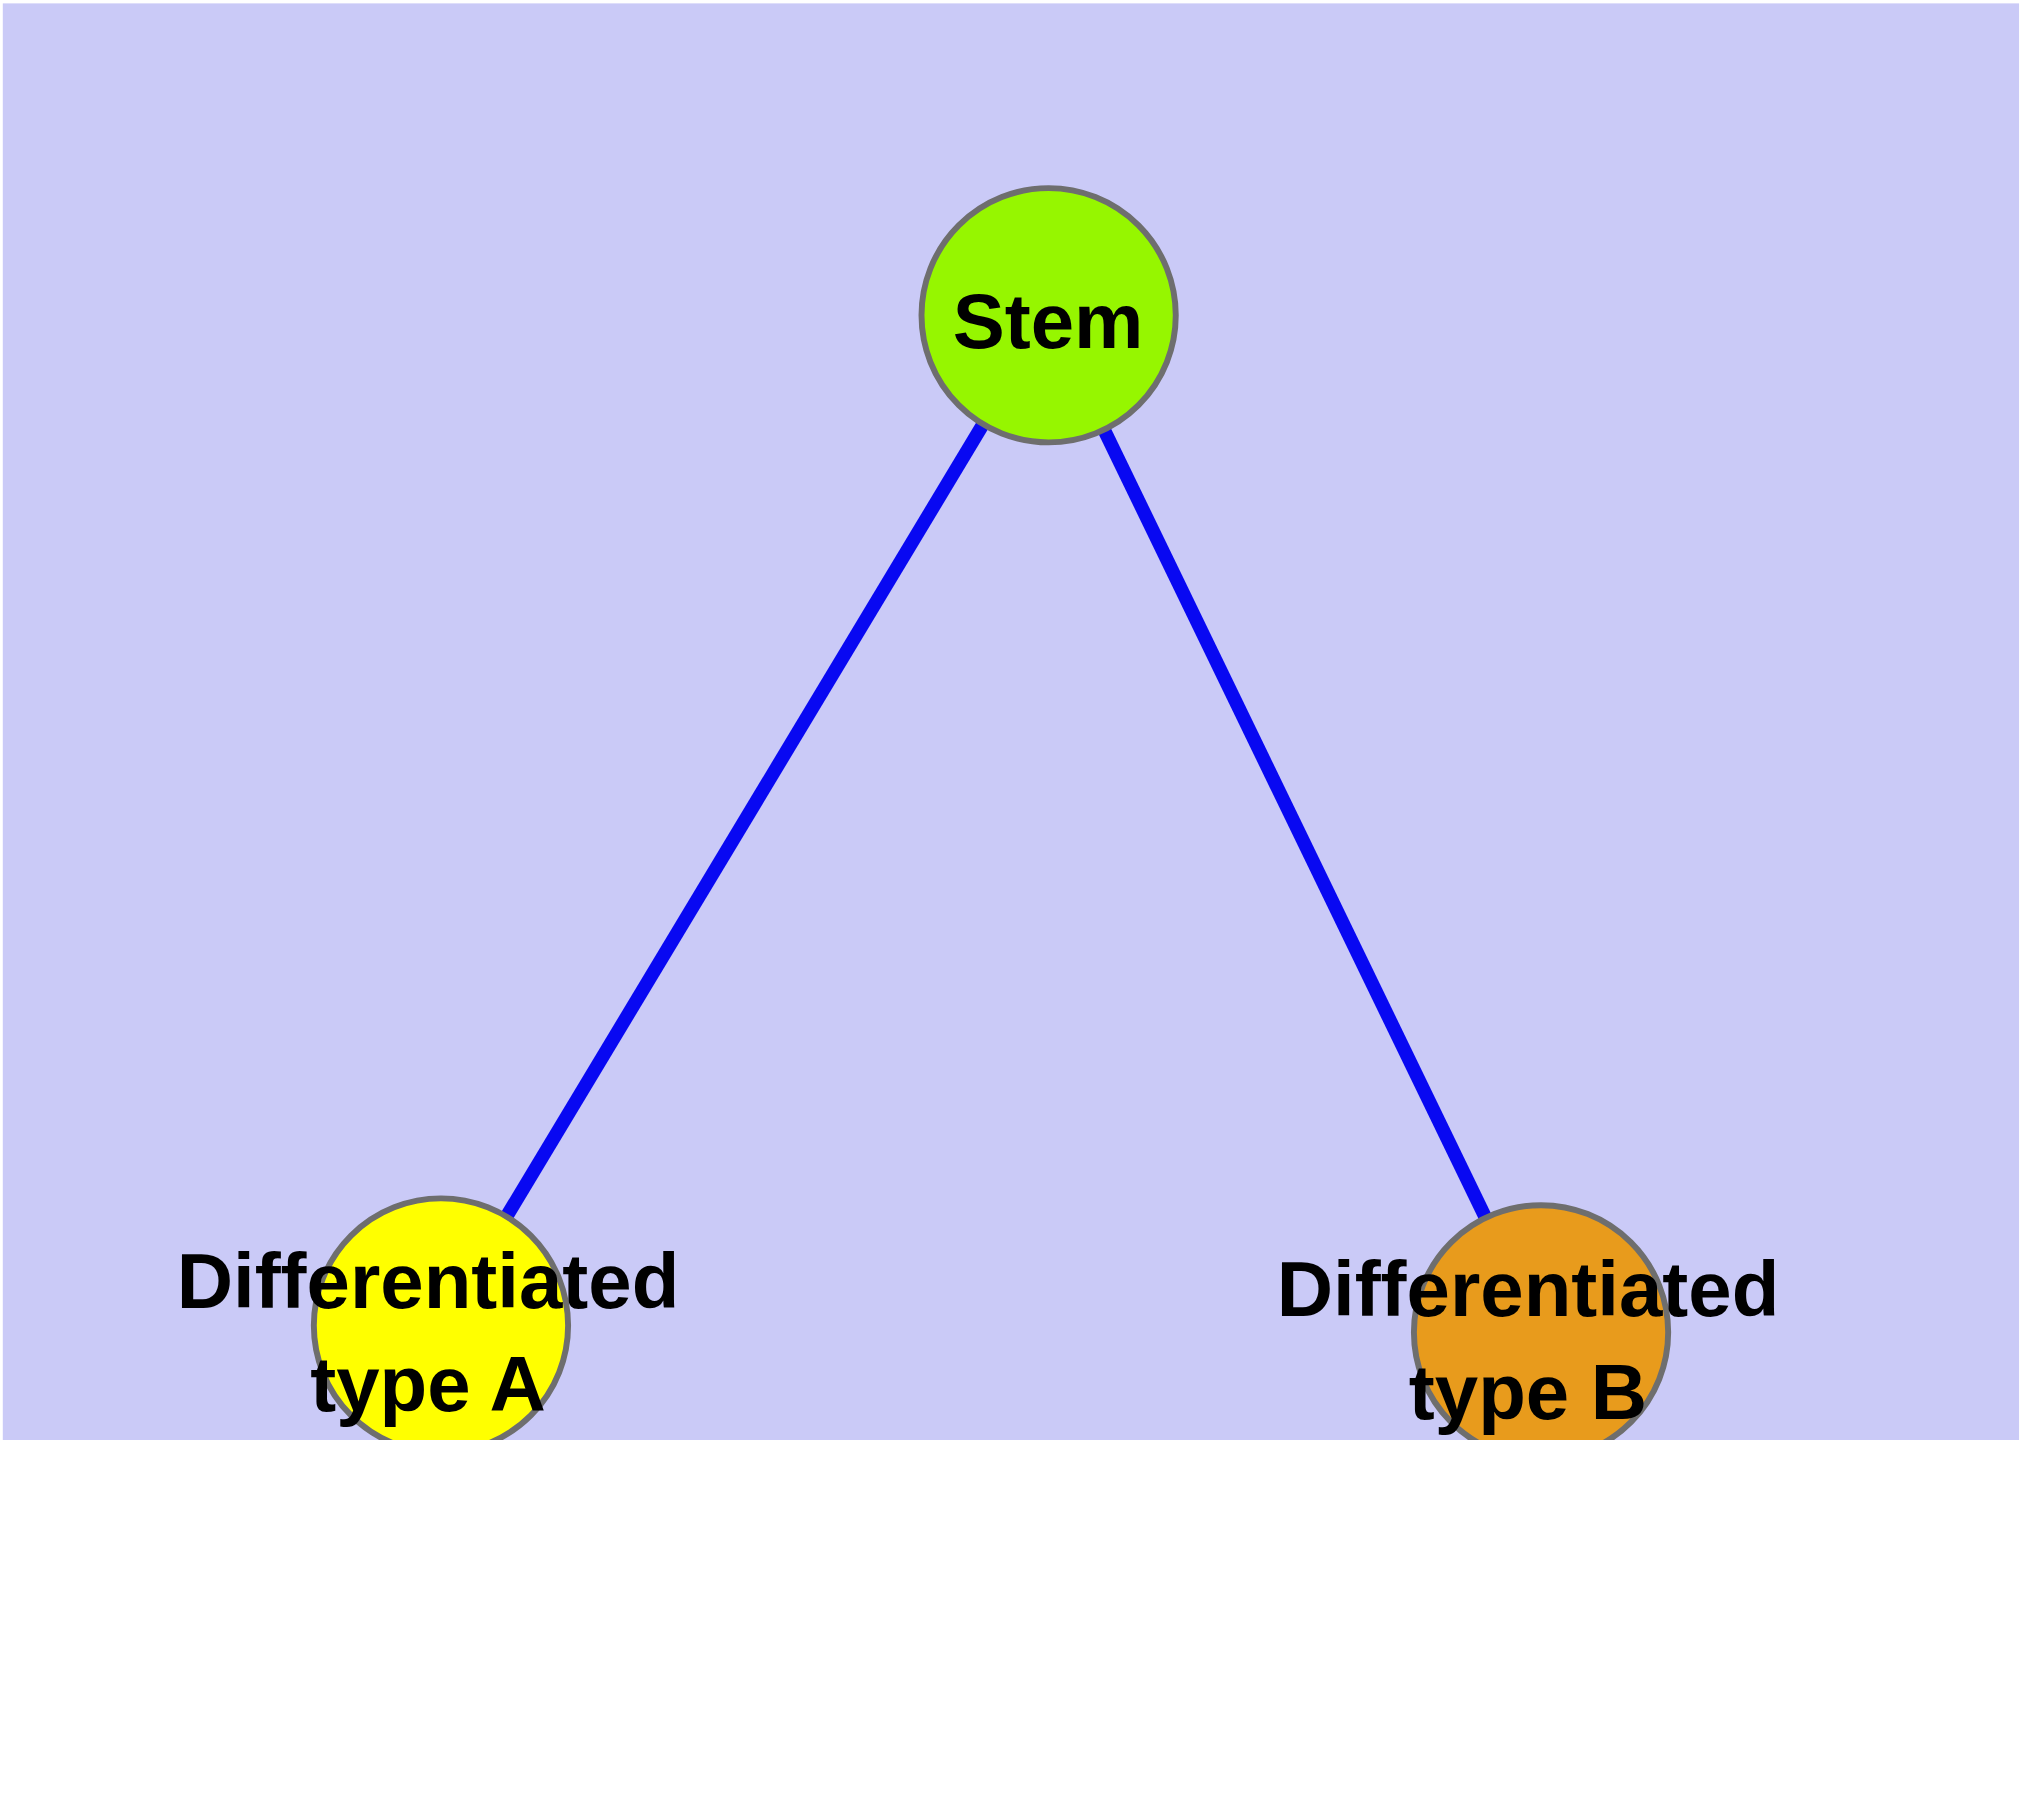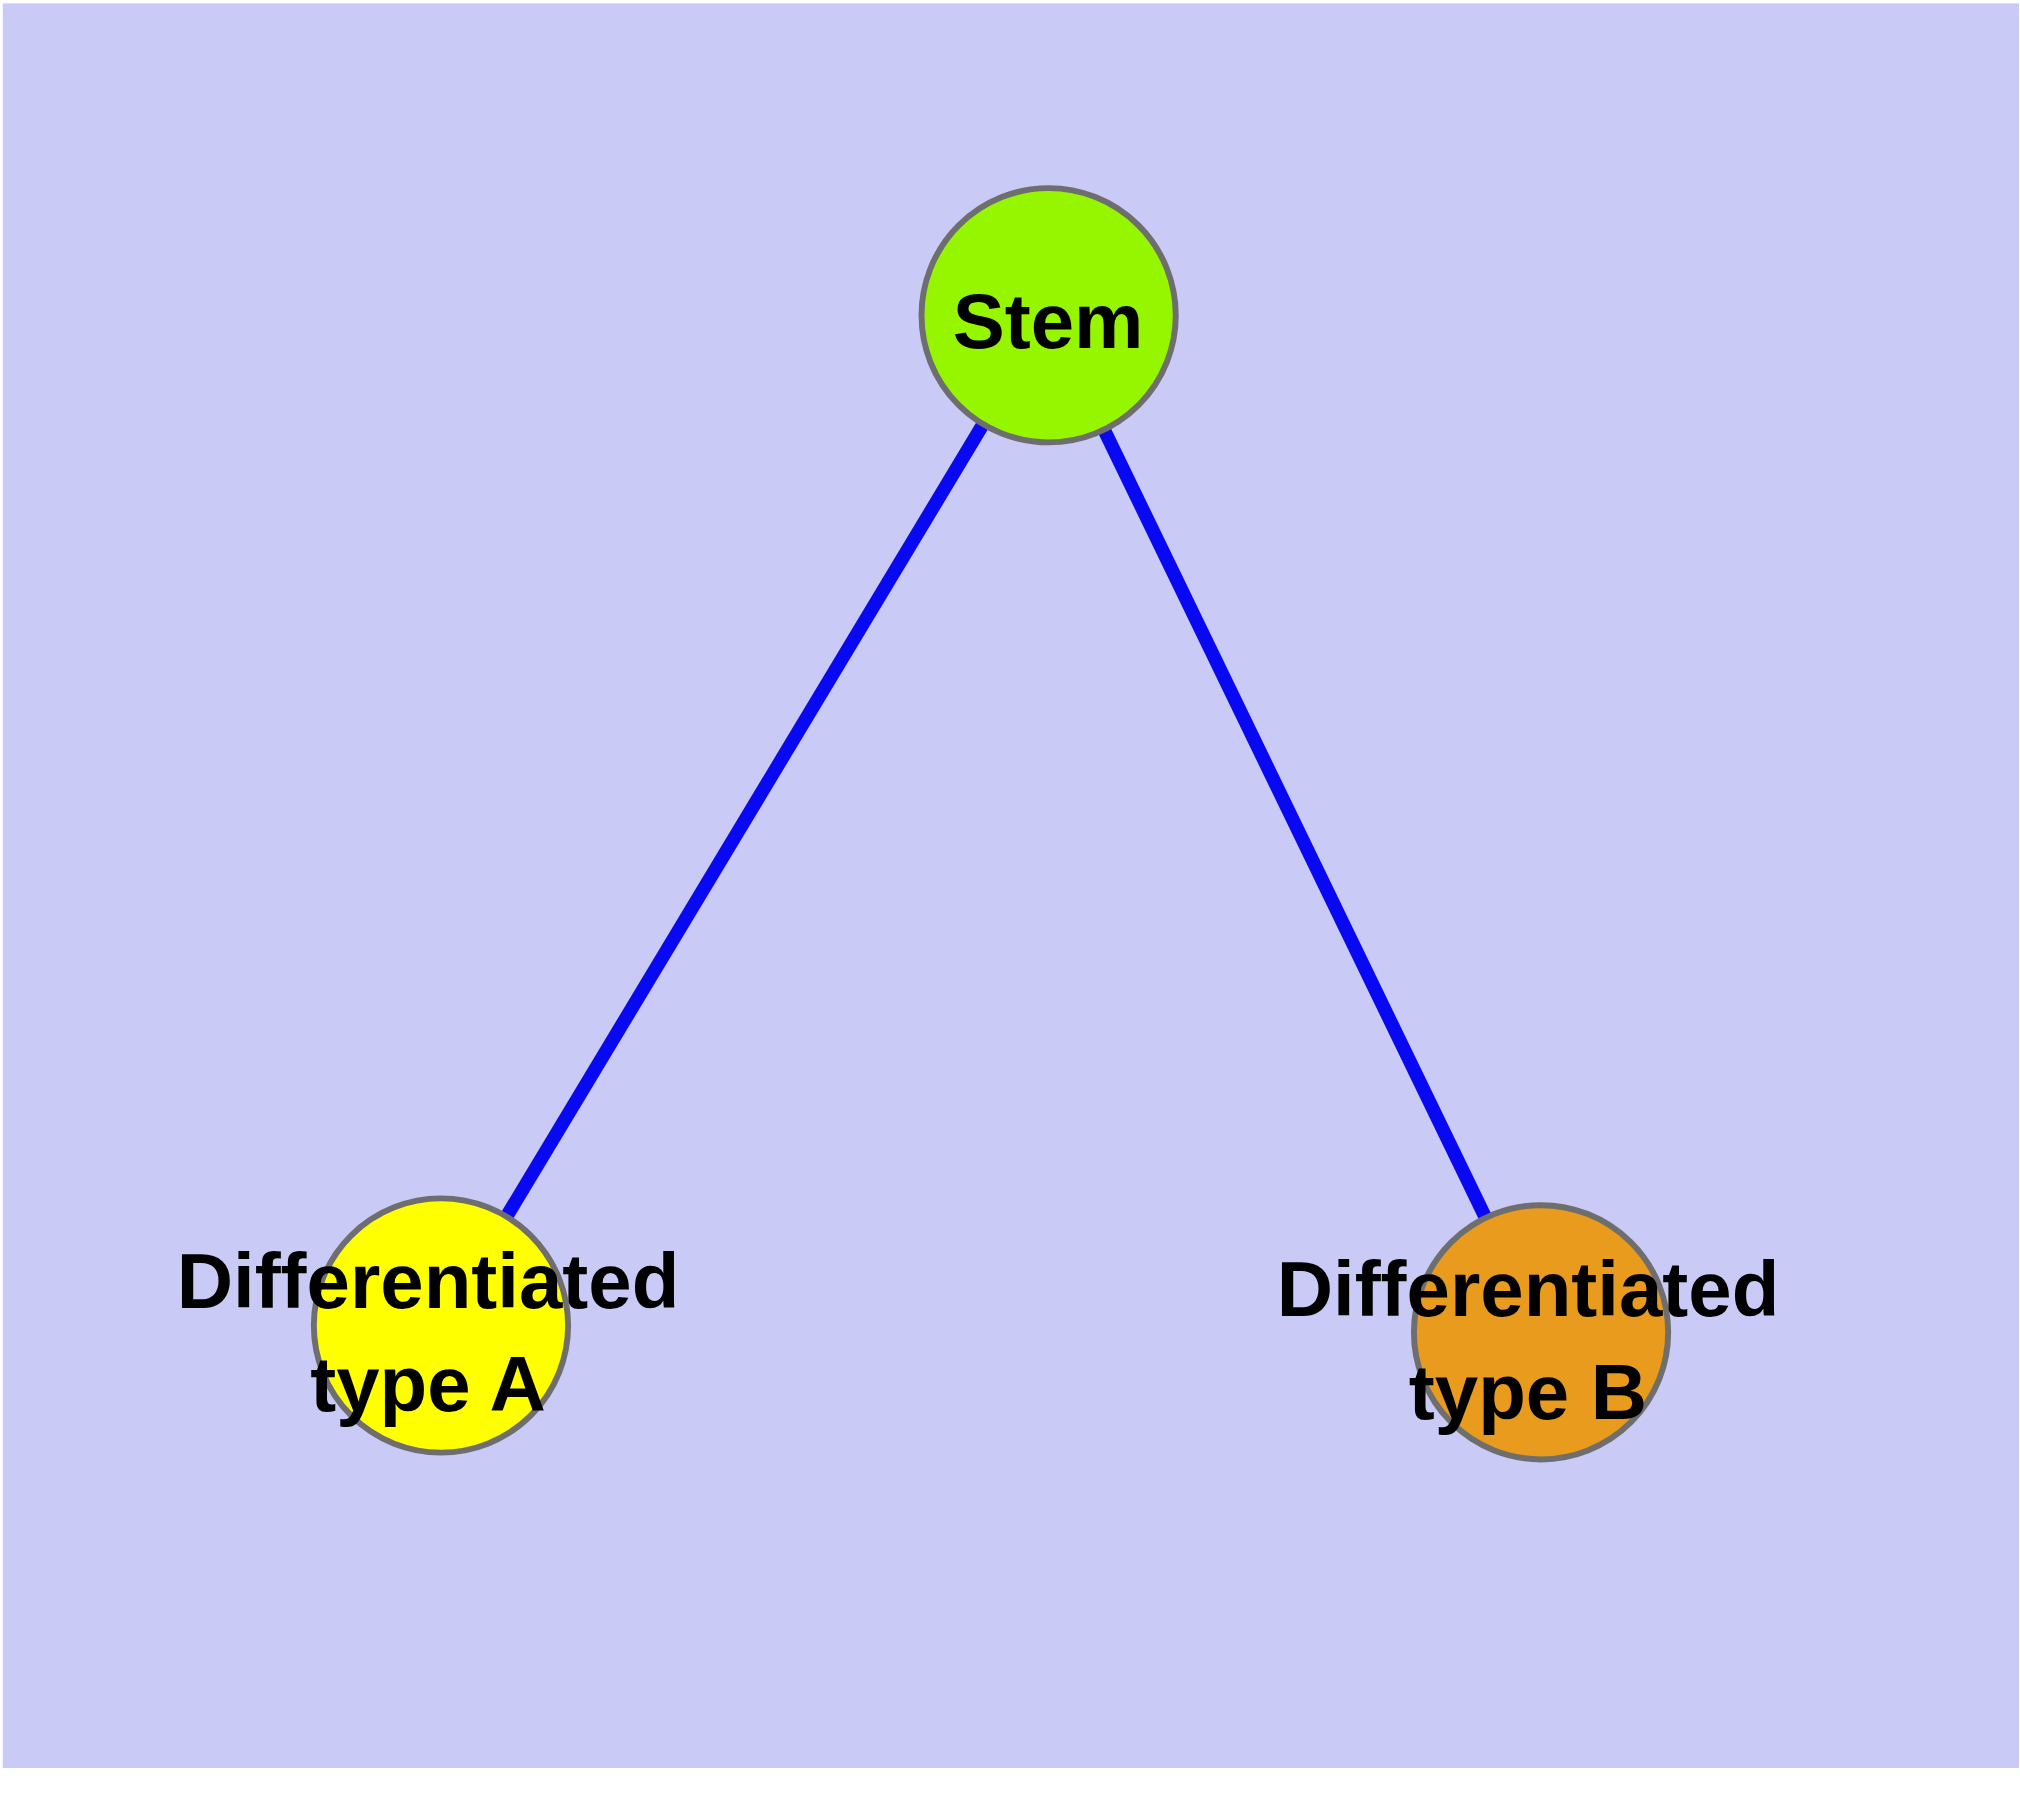--- a/index.html
+++ b/index.html
@@ -3,21 +3,21 @@
 <meta charset="utf-8">
 <style>
   html, body {
     margin: 0;
     padding: 0;
     background: #ffffff;
   }
   .stage {
     position: relative;
     width: 2021px;
-    height: 1768px;
+    height: 1440px;
     background: var(--frame, #ffffff);
     overflow: hidden;
     font-family: "Liberation Sans", "DejaVu Sans", sans-serif;
   }
   .stage svg {
     position: absolute;
     left: 0;
     top: 0;
     display: block;
   }

